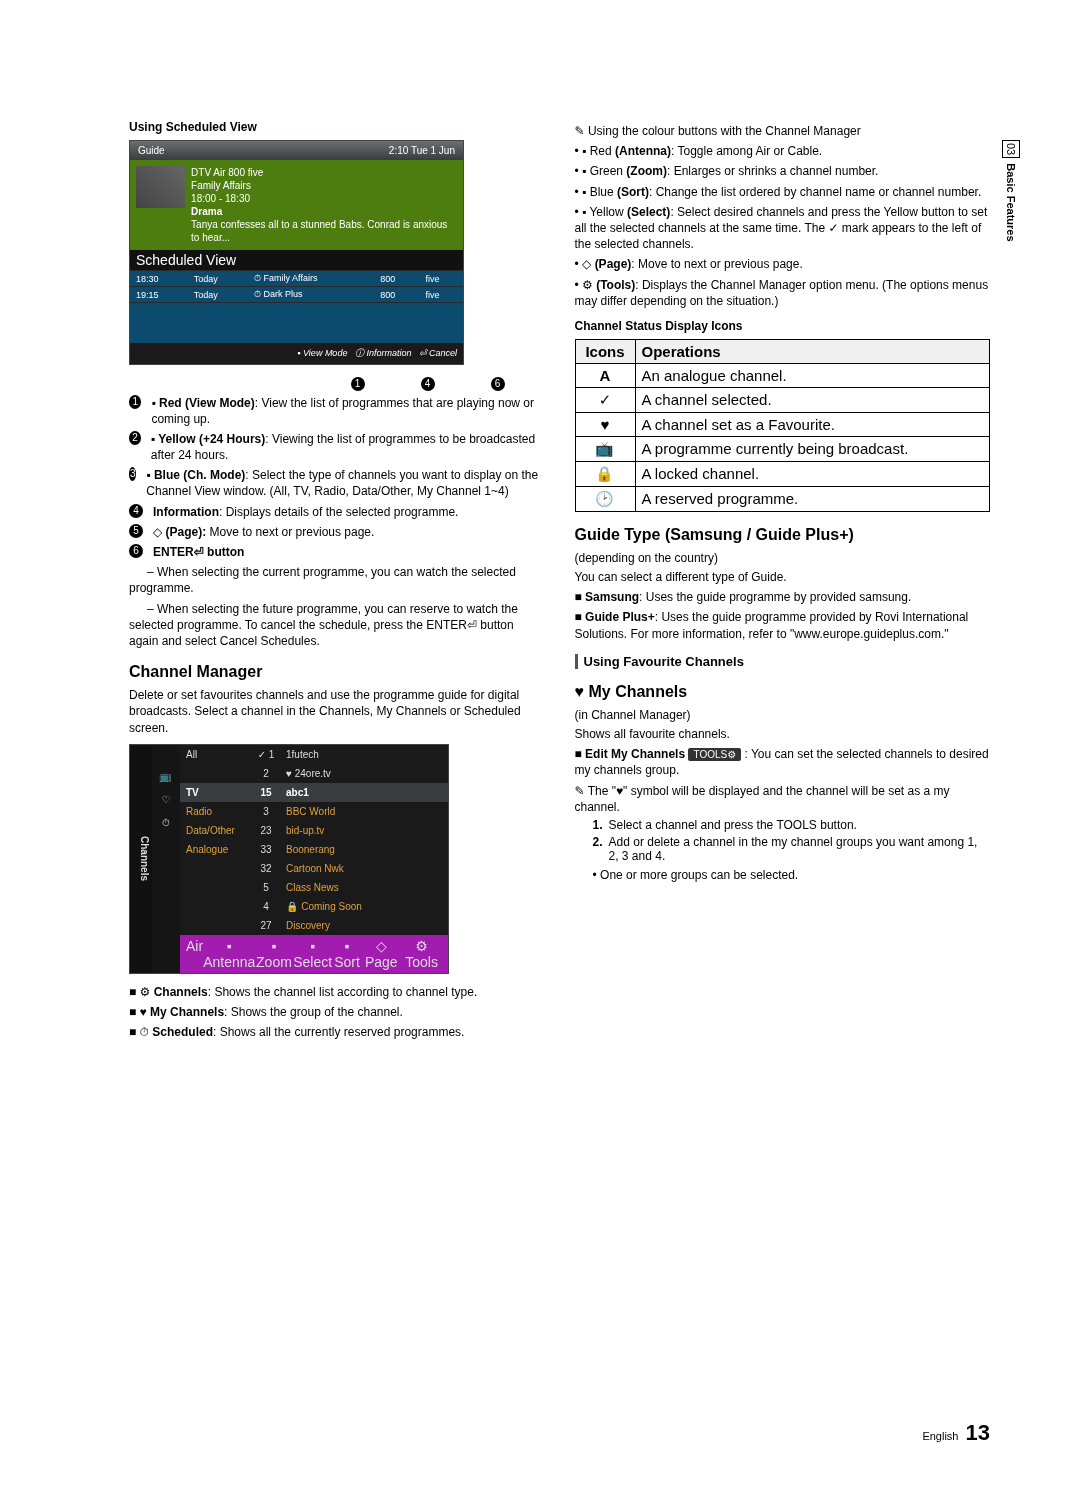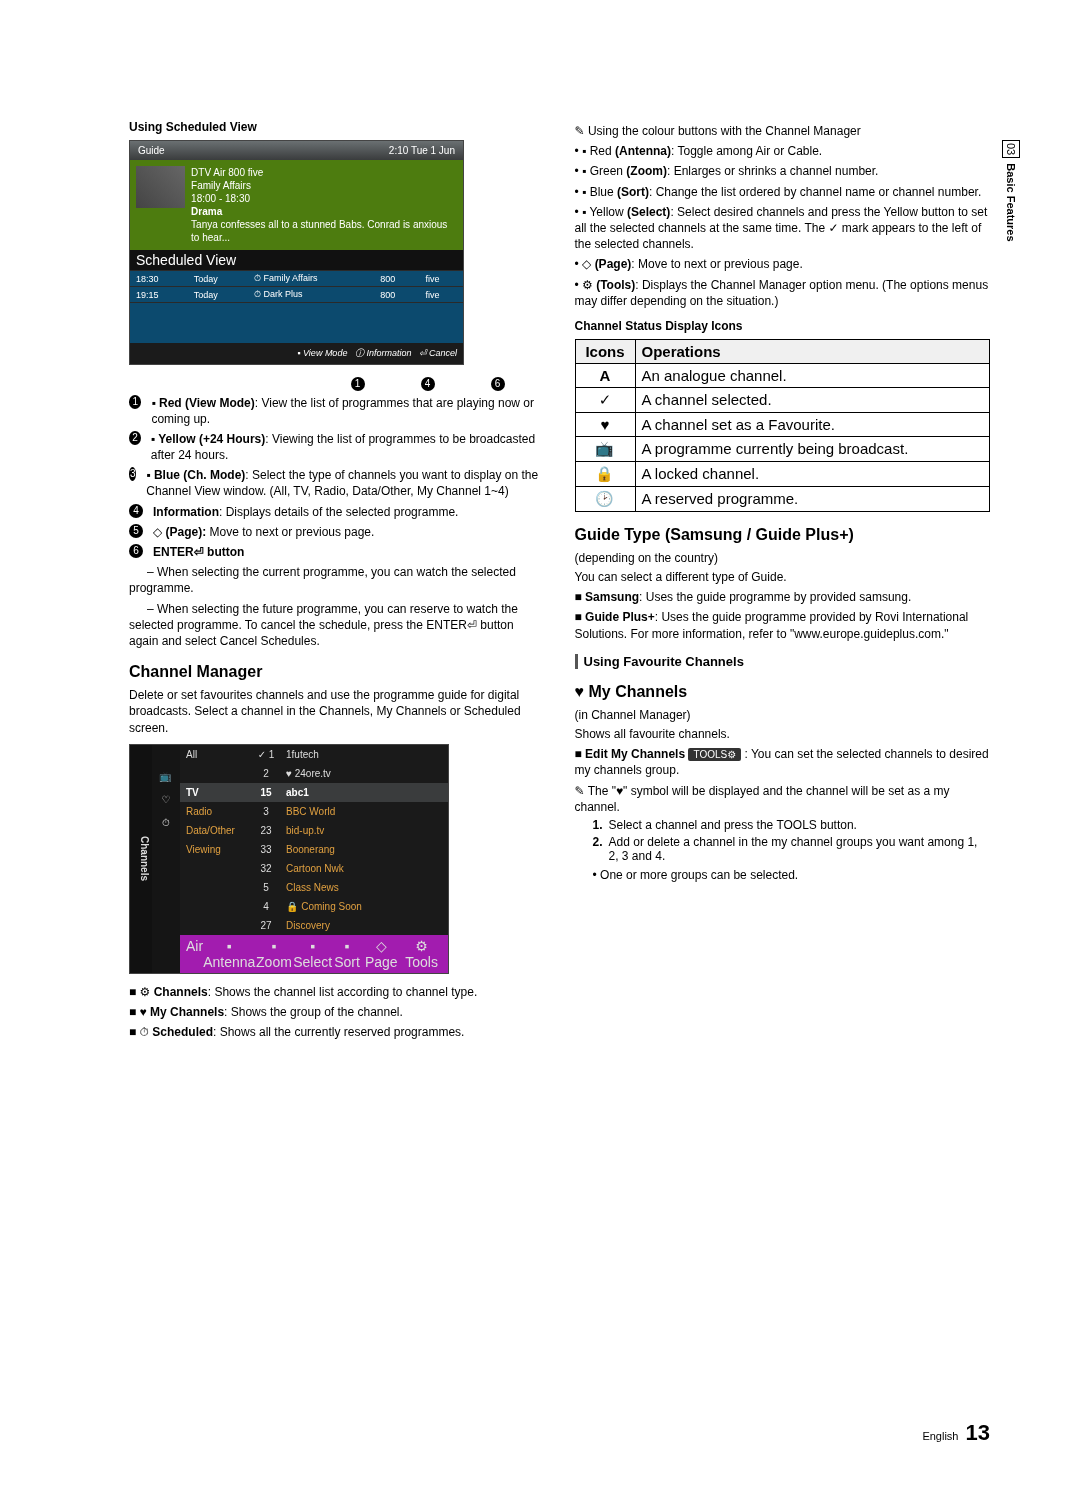--- a/index.html
+++ b/index.html
@@ -183,21 +183,21 @@
             <div class="cm-cat cm-dim">Radio</div>
             <div class="cm-num">3</div>
             <div class="cm-name cm-dim">BBC World</div>
           </div>
         <div class="cm-row">
             <div class="cm-cat cm-dim">Data/Other</div>
             <div class="cm-num">23</div>
             <div class="cm-name cm-dim">bid-up.tv</div>
           </div>
         <div class="cm-row">
-            <div class="cm-cat cm-dim">Viewing</div>
+            <div class="cm-cat cm-dim">Analogue</div>
             <div class="cm-num">33</div>
             <div class="cm-name cm-dim">Boonerang</div>
           </div>
         <div class="cm-row">
             <div class="cm-cat"></div>
             <div class="cm-num">32</div>
             <div class="cm-name cm-dim">Cartoon Nwk</div>
           </div>
         <div class="cm-row">
             <div class="cm-cat"></div>

